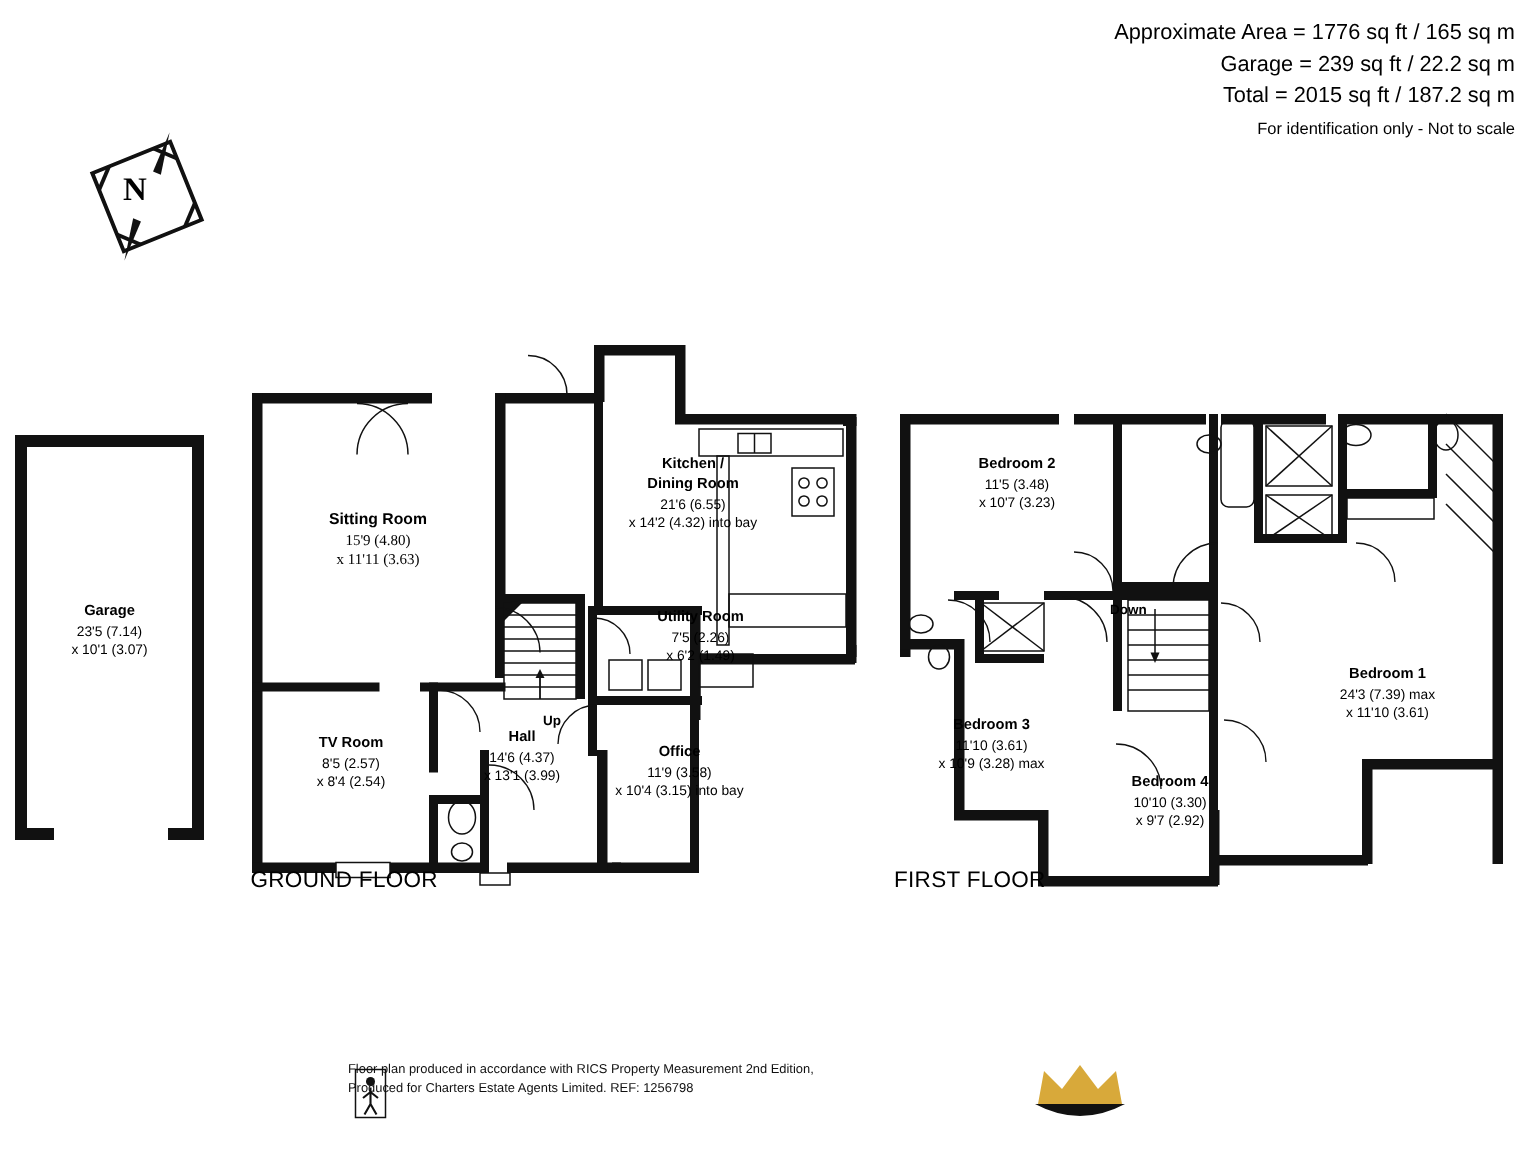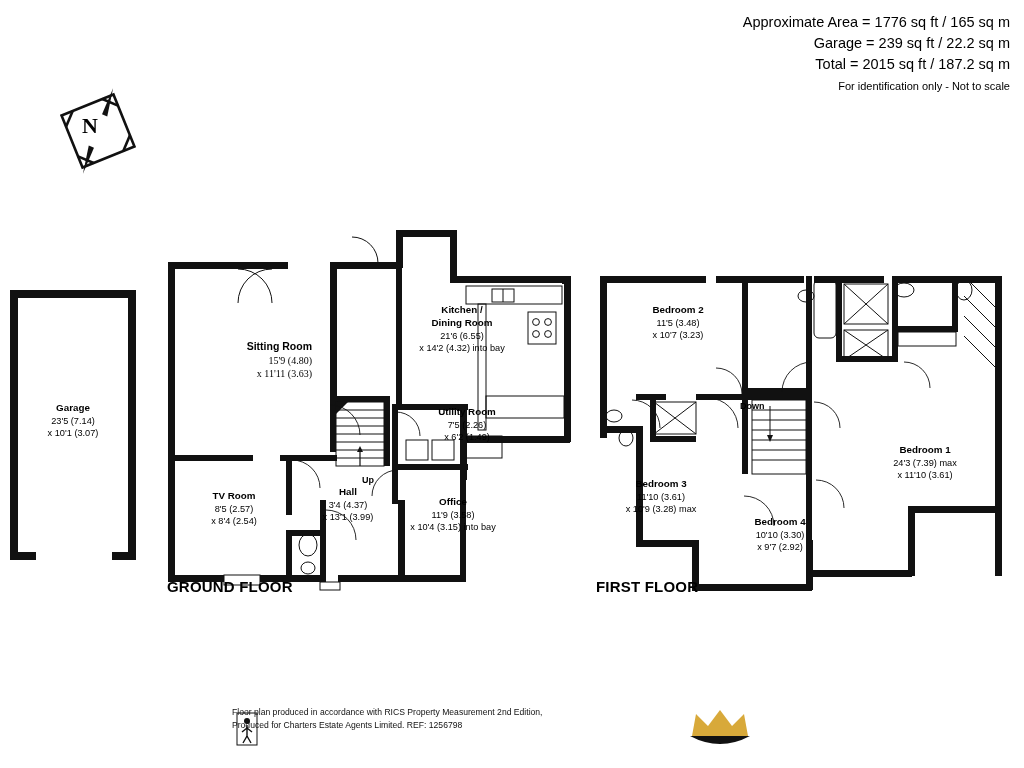--- a/index.html
+++ b/index.html
@@ -34,21 +34,21 @@
   #compass {
     left: 52px;
     top: 85px;
     width: 92px;
     height: 92px;
   }
 
   
   .floor-label {
     font-size: 15px;
-    font-weight: bold;
+    font-weight: normal;
     letter-spacing: .2px;
   }
   #ground-floor-label { left: 167px; top: 578px; }
   #first-floor-label  { left: 596px; top: 578px; }
 
   
   .room {
     text-align: center;
     font-size: 9.5px;
     line-height: 1.32;
@@ -248,21 +248,21 @@
       <path d="M236 212 A24 24 0 0 1 260 236" stroke-width="0.9"></path>
       <path d="M166 310 A30 30 0 0 1 196 340" stroke-width="0.9"></path>
       <path d="M132 260 A28 28 0 0 1 160 288" stroke-width="0.9"></path>
       <path d="M238 270 A26 26 0 0 0 212 296" stroke-width="0.9"></path>
 
       <rect x="64" y="375" width="36" height="10"></rect>
       <rect x="160" y="382" width="20" height="8"></rect>
     </g>
   </svg>
 
-  <div class="abs room big" style="left:32px; top:140px; width:120px;text-align:right;">
+  <div class="abs room big" style="left:32px; top:140px; width:120px;">
     <div class="rname">Sitting Room</div>
     <div class="dim">15'9 (4.80)</div>
     <div class="dim">x 11'11 (3.63)</div>
   </div>
 
   <div class="abs room" style="left:232px; top:104px; width:140px;">
     <div class="rname">Kitchen /</div>
     <div class="rname">Dining Room</div>
     <div class="dim">21'6 (6.55)</div>
     <div class="dim">x 14'2 (4.32) into bay</div>
@@ -275,21 +275,21 @@
   </div>
 
   <div class="abs room" style="left:16px; top:290px; width:116px;">
     <div class="rname">TV Room</div>
     <div class="dim">8'5 (2.57)</div>
     <div class="dim">x 8'4 (2.54)</div>
   </div>
 
   <div class="abs room" style="left:148px; top:286px; width:80px;">
     <div class="rname">Hall</div>
-    <div class="dim">3'4 (4.37)</div>
+    <div class="dim">14'6 (4.37)</div>
     <div class="dim">x 13'1 (3.99)</div>
   </div>
 
   <div class="abs room" style="left:228px; top:296px; width:130px;">
     <div class="rname">Office</div>
     <div class="dim">11'9 (3.58)</div>
     <div class="dim">x 10'4 (3.15) into bay</div>
   </div>
 
   <div class="abs stair-dir" style="left:190px; top:275px;padding-left:12px;">Up</div>

